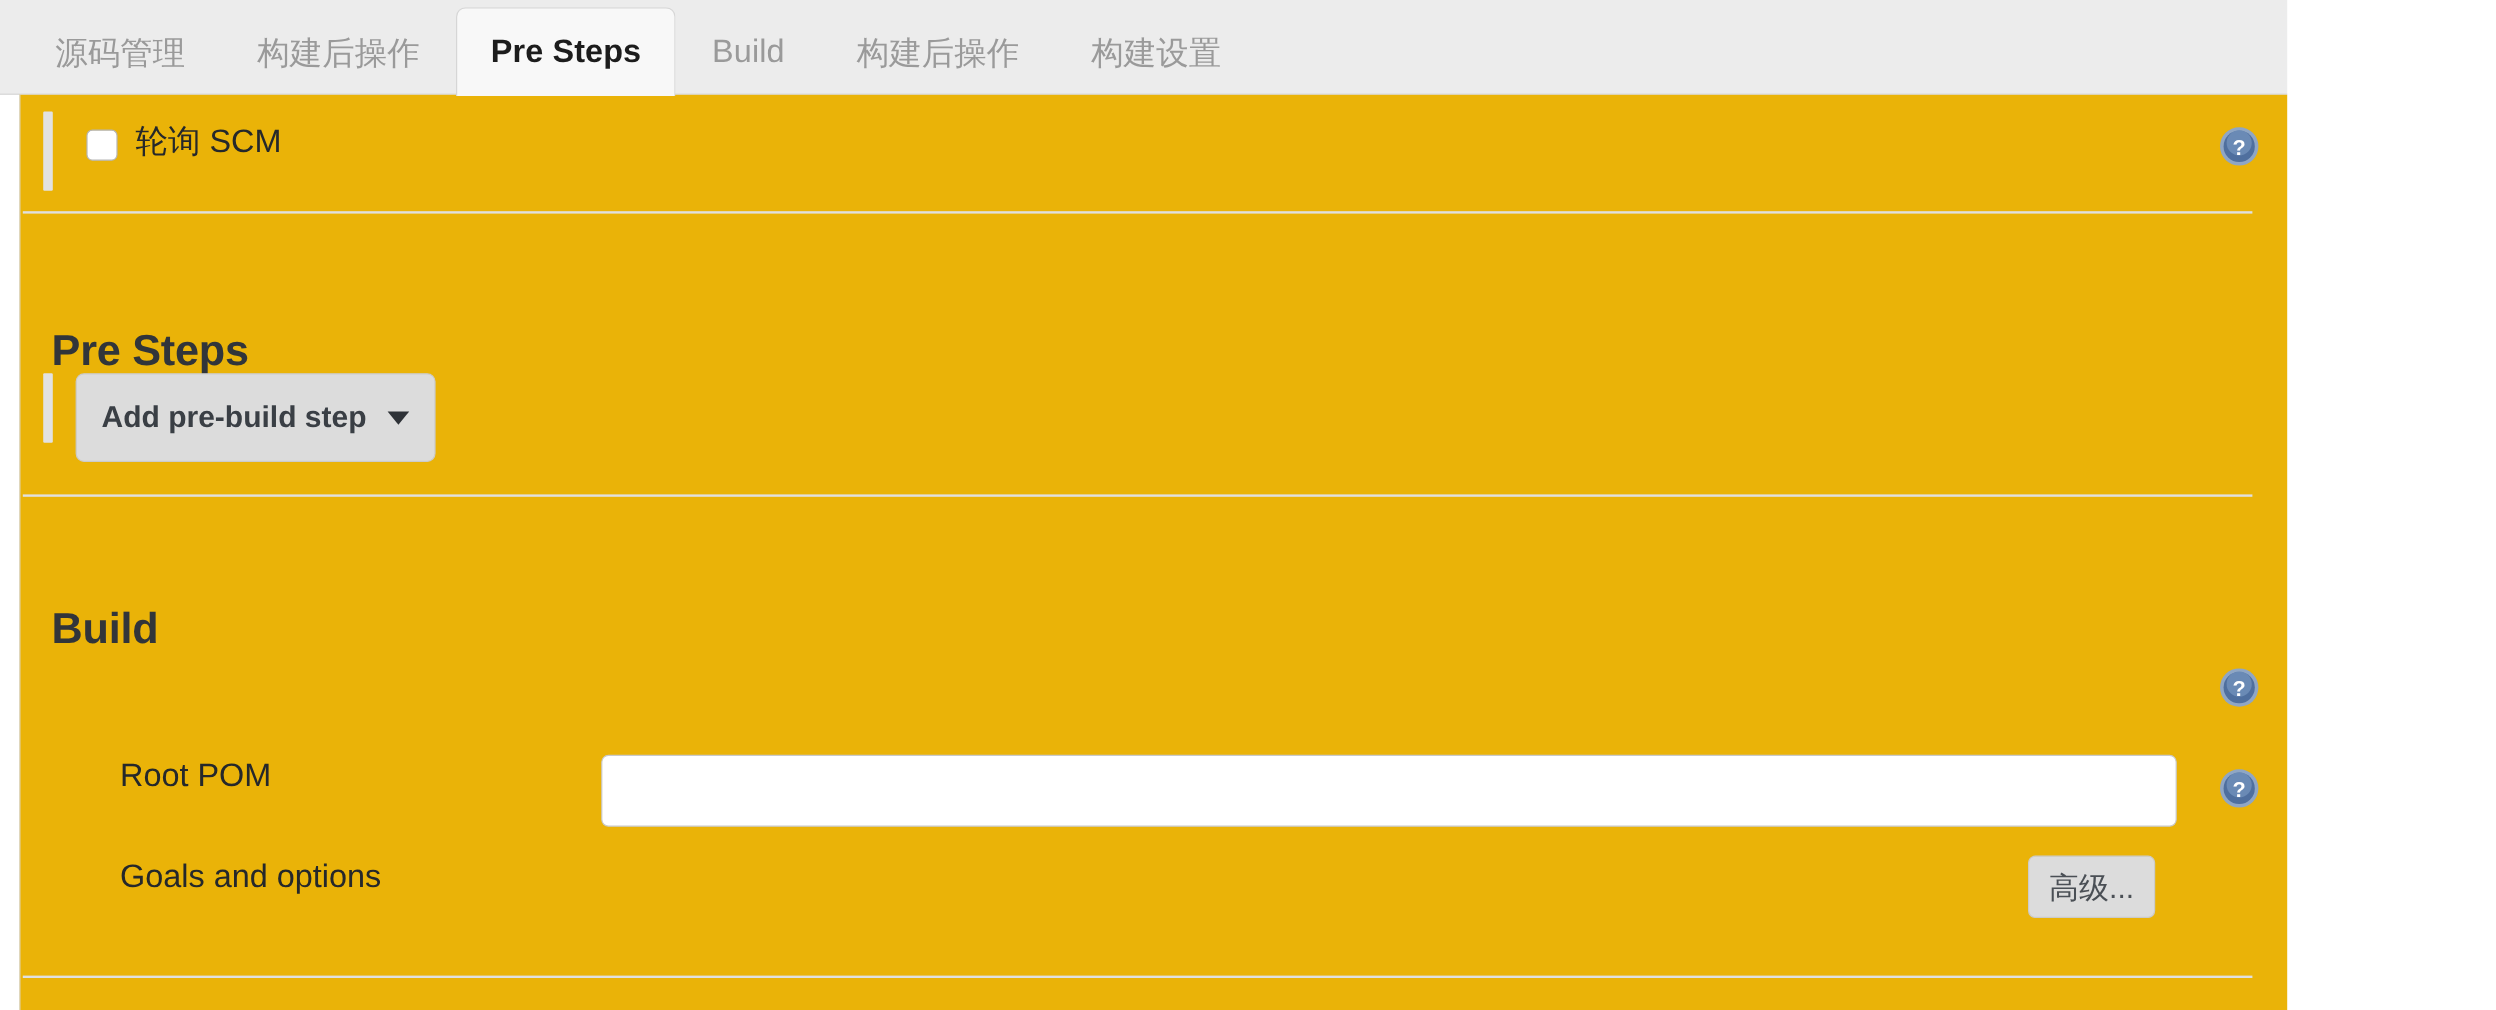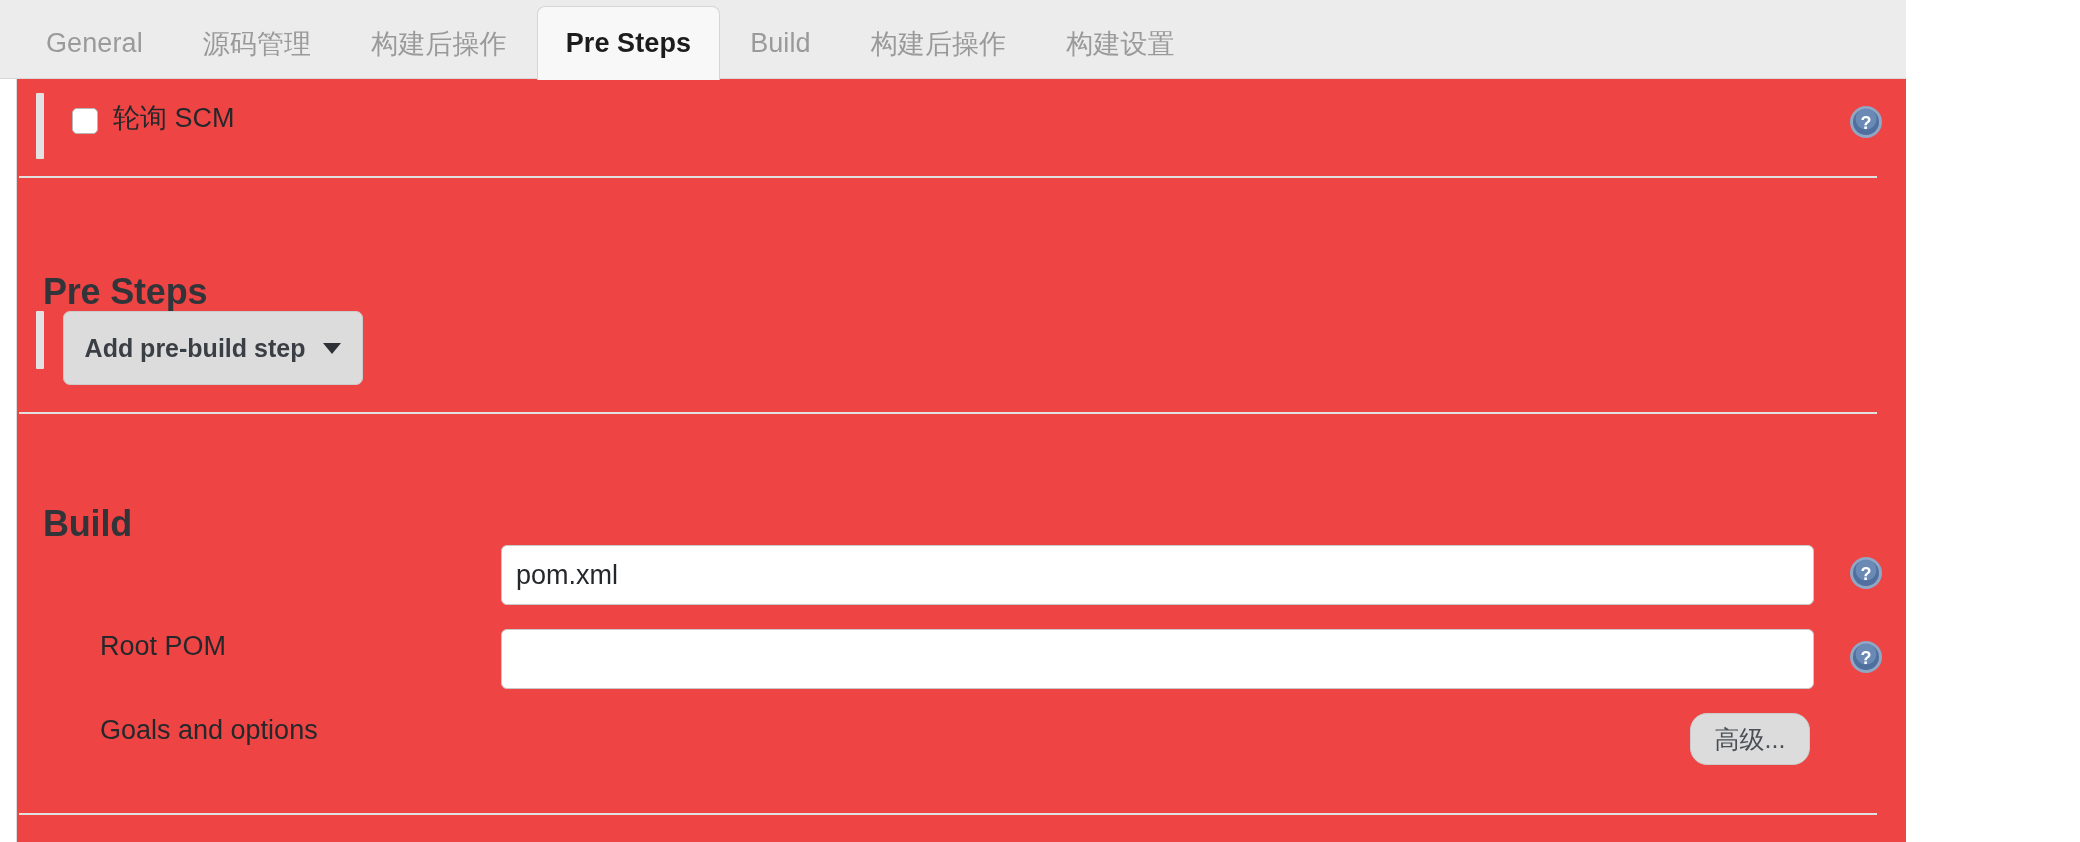--- a/index.html
+++ b/index.html
@@ -64,21 +64,21 @@
     padding: 0 28px;
   }
 
   
   .panel {
     position: absolute;
     left: 16px;
     top: 79px;
     width: 1890px;
     height: 763px;
-    background: #ef4444;
+    background: #eab308;
     border-left: 1px solid #dcdcdc;
     padding-left: 20px;
   }
 
   .divider {
     position: absolute;
     left: 2px;
     width: 1858px;
     height: 2px;
     background: #e0e0e0;
@@ -146,26 +146,26 @@
   .caret {
     width: 0;
     height: 0;
     border-left: 9px solid transparent;
     border-right: 9px solid transparent;
     border-top: 11px solid #2e3237;
   }
   .btn-advanced {
     left: 1690px;
     top: 714px;
-    width: 120px;
+    width: 106px;
     height: 52px;
     font-size: 25px;
     font-weight: normal;
     color: #4a4f55;
-    border-radius: 17px;
+    border-radius: 6px;
   }
 
   
   .field-label {
     position: absolute;
     left: 99px;
     font-size: 27px;
     color: #25282b;
     white-space: nowrap;
     text-align: right;
@@ -194,21 +194,20 @@
     cursor: pointer;
   }
 </style>
 </head>
 <body>
 
 <div id="root">
 
   <div class="tabbar">
     <div class="tabbar-inner" id="tabbar-inner">
-        <div class="tab">General</div>
         <div class="tab">源码管理</div>
         <div class="tab">构建后操作</div>
         <div class="tab active">Pre Steps</div>
         <div class="tab">Build</div>
         <div class="tab">构建后操作</div>
         <div class="tab">构建设置</div>
       </div>
   </div>
 
   <div class="panel">
@@ -238,21 +237,20 @@
       <span>Add pre-build step</span>
       <span class="caret"></span>
     </div>
 
     <div class="divider" style="top:333px;"></div>
 
     <div class="heading" style="left:26px; top:424px;">Build</div>
 
     <div class="field-label" style="left:83px; top:552px;">Root POM</div>
 
-    <input class="input" style="left: 484px; top: 466px;" value="pom.xml">
 
     <span class="help" style="left:1832px; top:477px;">
       <svg width="34" height="34" viewBox="0 0 34 34">
         <circle cx="17" cy="17" r="16" fill="#8fa6c4"></circle>
         <circle cx="17" cy="17" r="13" fill="#4f6f9e"></circle>
         <circle cx="17" cy="14" r="10.5" fill="#6a8ab5"></circle>
         <text x="17" y="24" font-size="18" font-weight="bold" fill="#ffffff" text-anchor="middle" font-family="Liberation Sans, sans-serif">?</text>
       </svg>
     </span>
 

